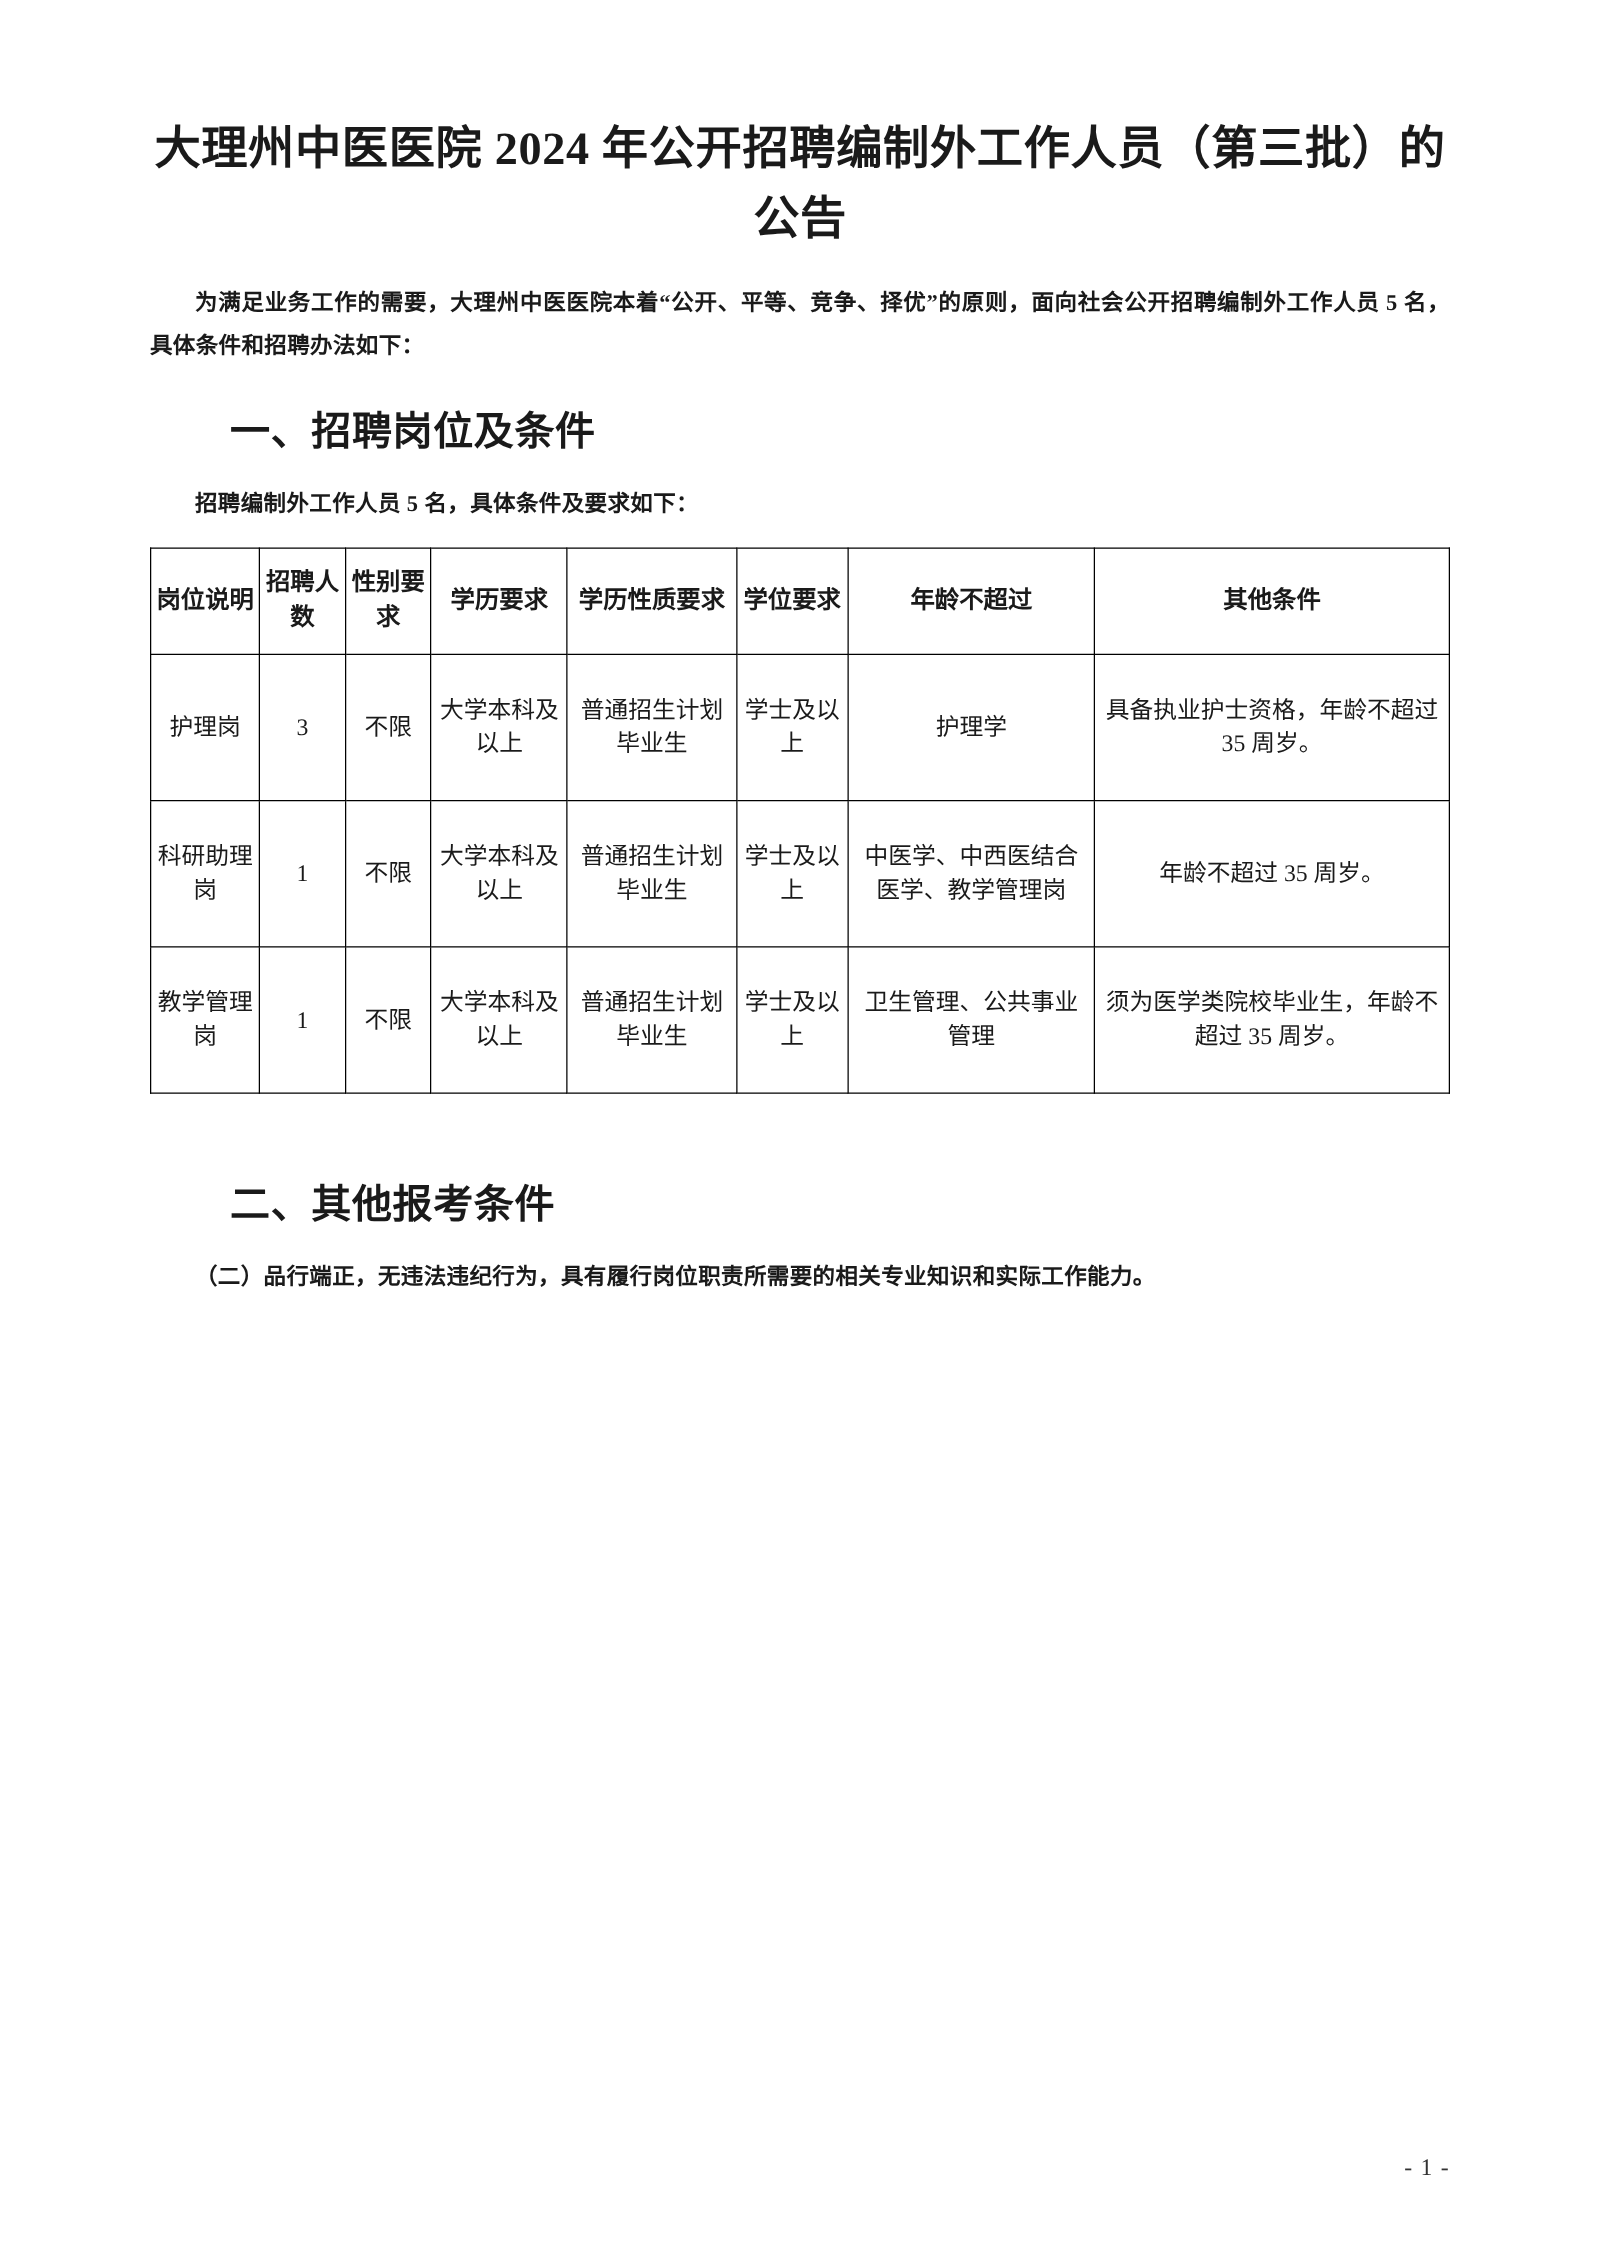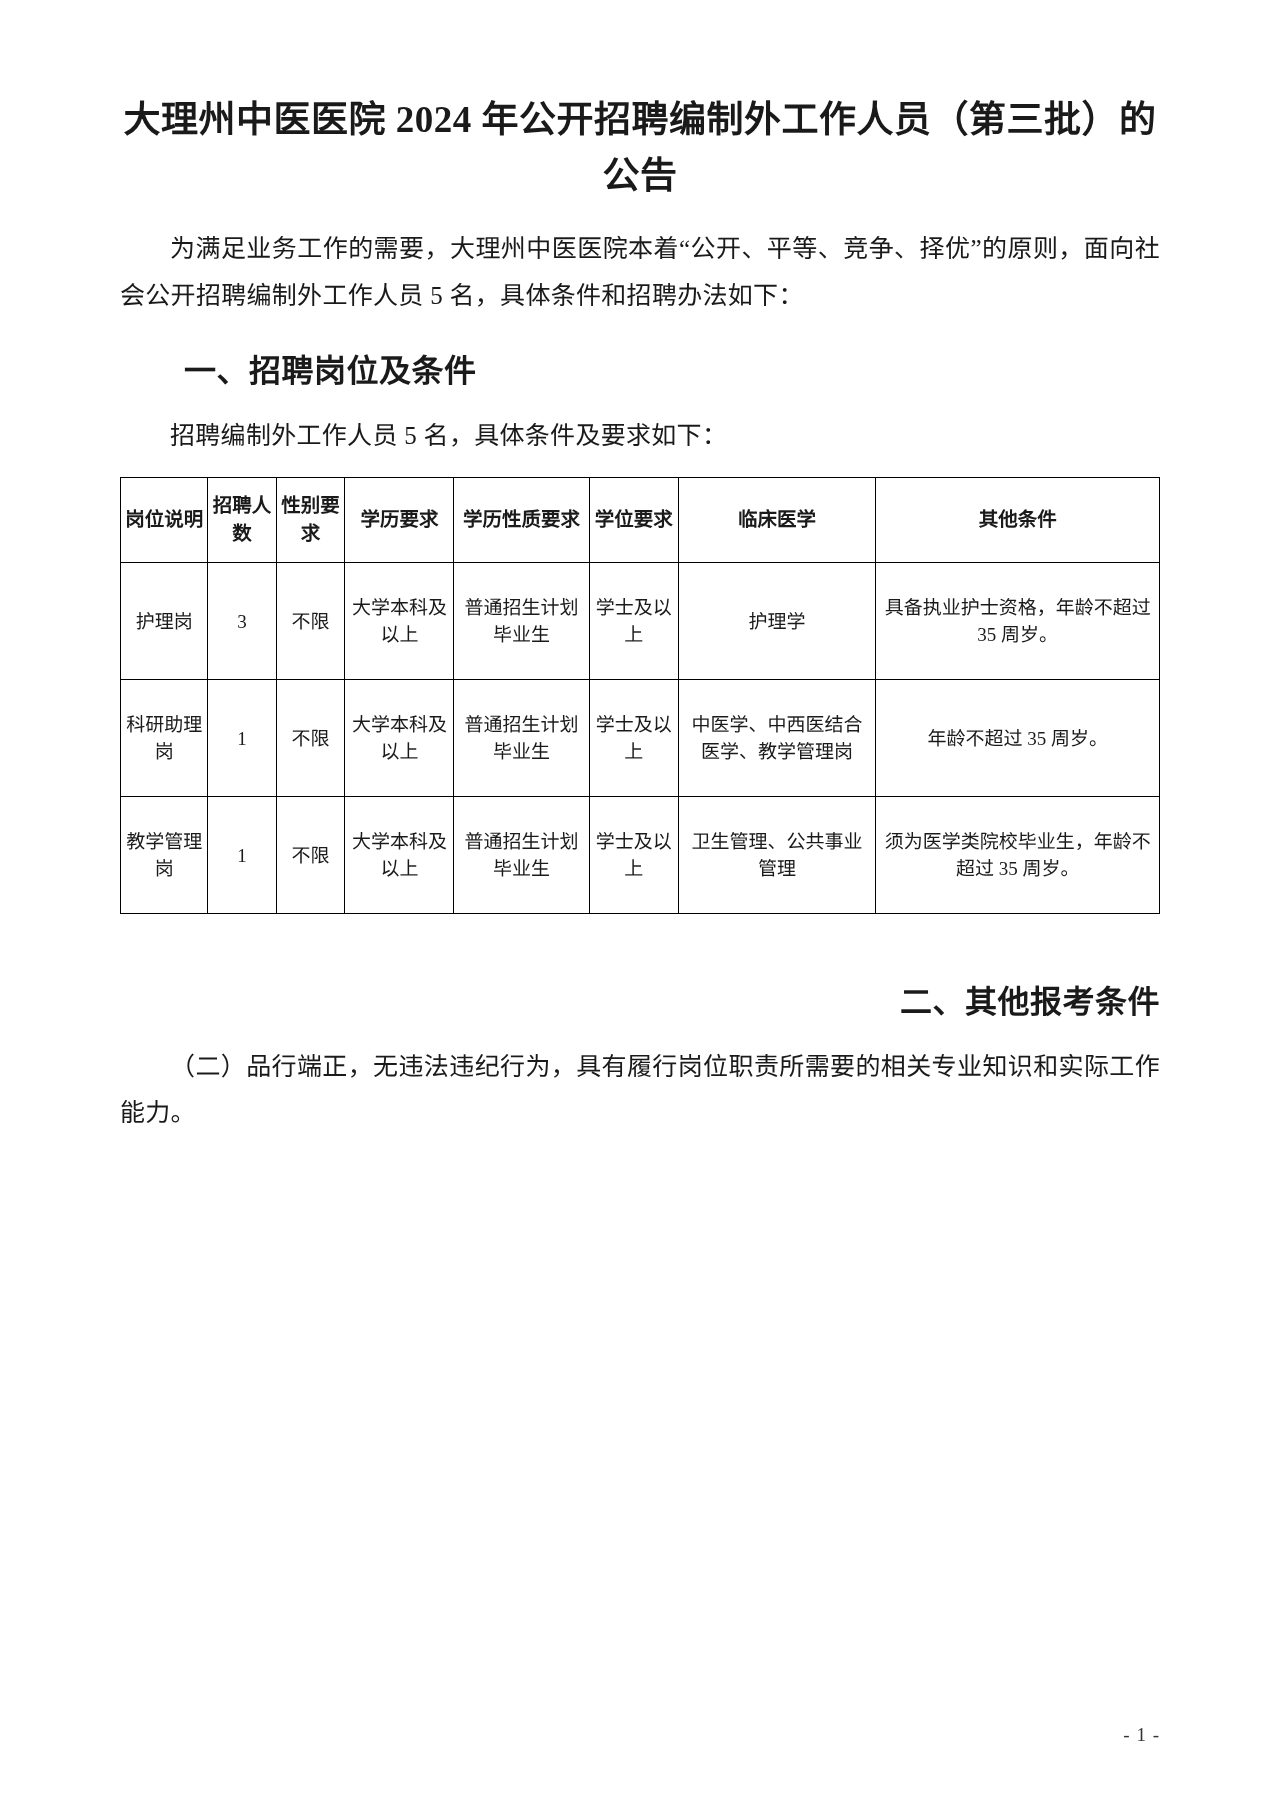--- a/index.html
+++ b/index.html
@@ -25,39 +25,39 @@
   .doc-title {
     text-align: center;
     font-size: 37px;
     font-weight: bold;
     line-height: 1.52;
     letter-spacing: 0.5px;
     margin: 18px 0 22px 0;
     font-family: "Liberation Serif", "DejaVu Serif", serif;
   }
   .para {
-    font-size: 25px;
+    font-size: 18px;
     line-height: 1.85;
     text-align: justify;
     text-justify: inter-ideograph;
     text-indent: 2em;
     margin: 0 0 4px 0;
     letter-spacing: 0.3px;
+    font-weight: bold;
   }
   .section-heading {
     font-size: 32px;
     font-weight: bold;
     line-height: 1.8;
     margin: 24px 0 12px 0;
     text-indent: 2em;
     letter-spacing: 0.5px;
   }
   .section-heading.tight {
     margin-top: 34px;
-    text-align: right;
   }
   table.job-table {
     border-collapse: collapse;
     width: 100%;
     margin: 18px 0 0 0;
     table-layout: fixed;
   }
   table.job-table td, table.job-table th {
     border: 1.2px solid #000;
     text-align: center;
@@ -119,21 +119,21 @@
         <col class="col-7">
     </colgroup>
     <thead>
       <tr>
         <td>岗位说明</td>
         <td>招聘人数</td>
         <td>性别要求</td>
         <td>学历要求</td>
         <td>学历性质要求</td>
         <td>学位要求</td>
-        <td>临床医学</td>
+        <td>年龄不超过</td>
         <td>其他条件</td>
       </tr>
     </thead>
     <tbody>
       <tr>
         <td>护理岗</td>
         <td>3</td>
         <td>不限</td>
         <td>大学本科及以上</td>
         <td>普通招生计划毕业生</td>

